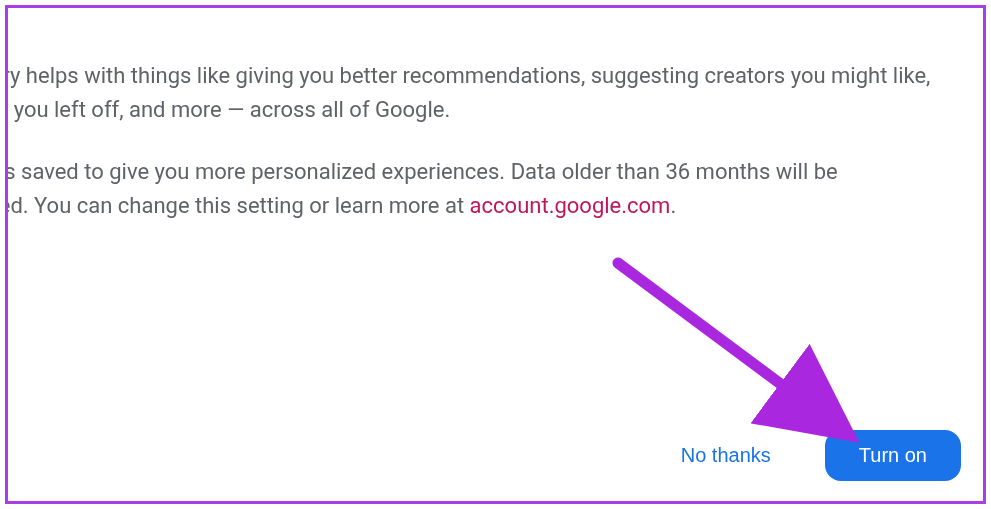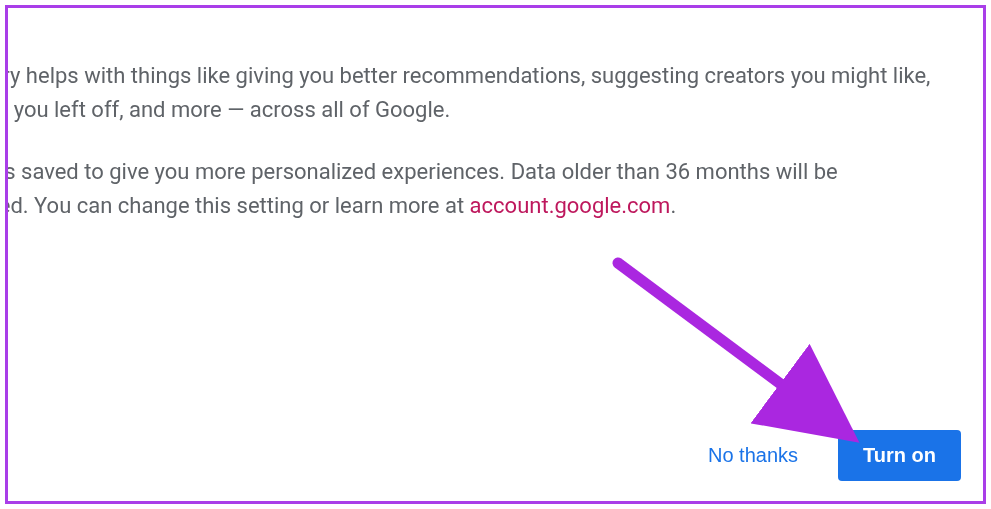--- a/index.html
+++ b/index.html
@@ -35,39 +35,39 @@
       color: #be185d;
       text-decoration: none;
       cursor: pointer;
     }
     .button-row {
       position: absolute;
       right: 22px;
       bottom: 20px;
       display: flex;
       align-items: center;
-      gap: 32px;
+      gap: 46px;
     }
     .btn-no-thanks {
       color: #1a73e8;
       font-size: 20px;
       font-weight: 500;
       background: transparent;
       border: none;
       cursor: pointer;
       padding: 12px 8px;
     }
     .btn-turn-on {
       background: #1a73e8;
       color: #fff;
       font-size: 20px;
-      font-weight: 700;
+      font-weight: 400;
       border: none;
-      border-radius: 4px;
-      padding: 14px 25px;
+      border-radius: 16px;
+      padding: 14px 34px;
       cursor: pointer;
     }
     .arrow {
       position: absolute;
       left: 600px;
       top: 245px;
       pointer-events: none;
     }
   </style>
 </head>

